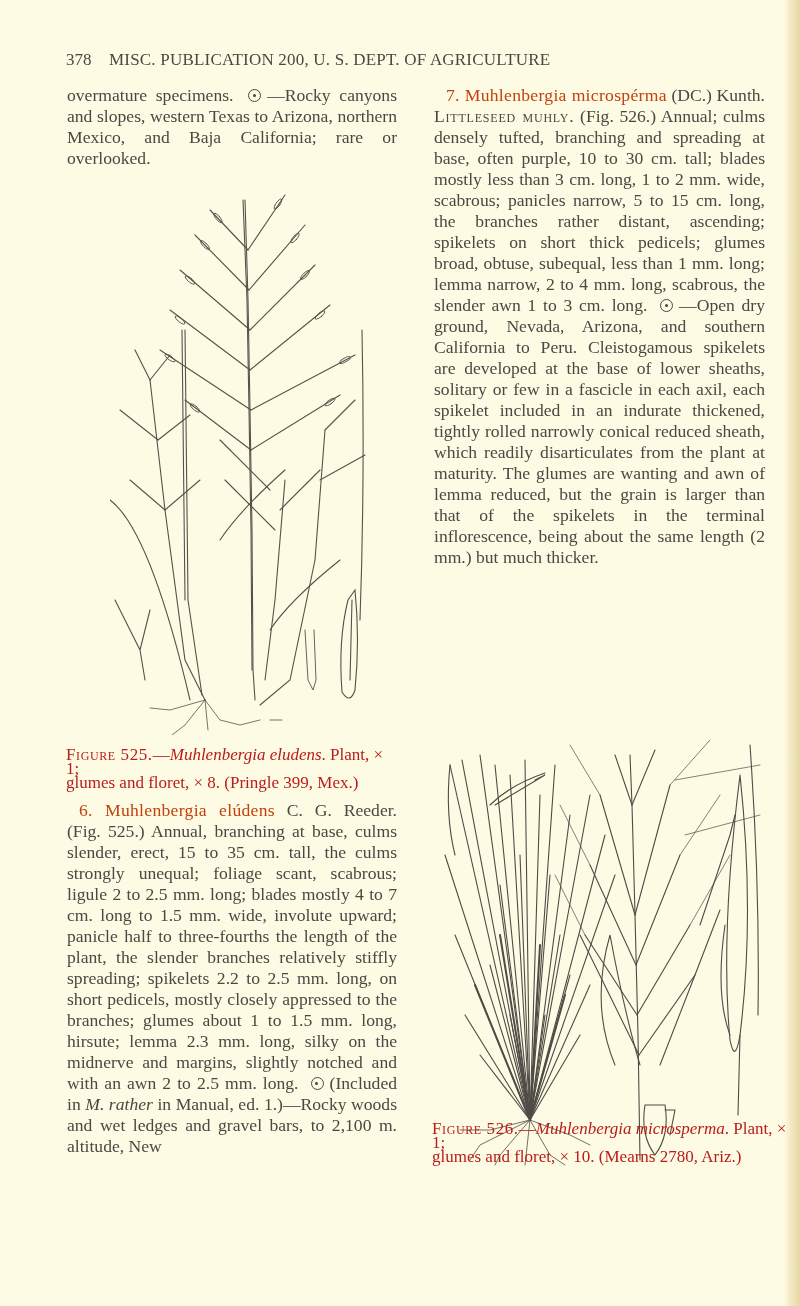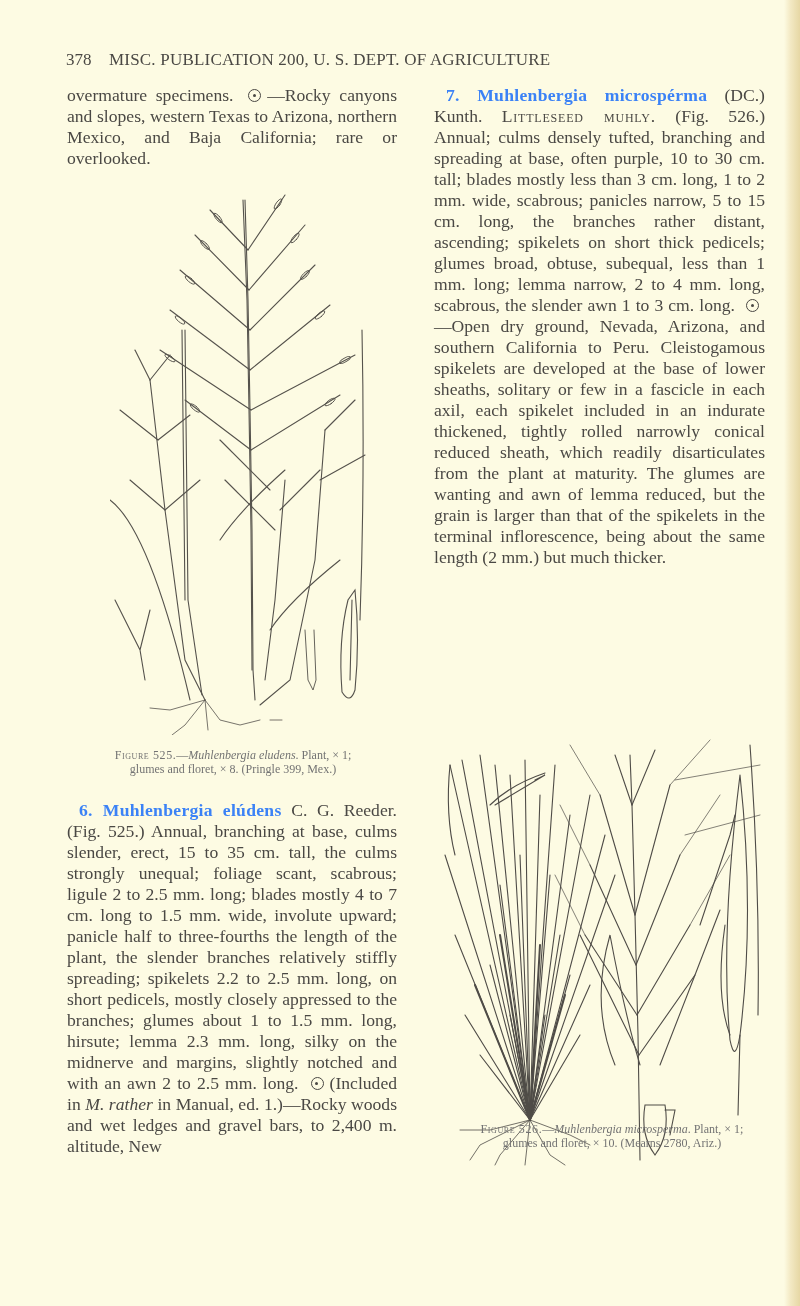--- a/index.html
+++ b/index.html
@@ -18,27 +18,27 @@
     font-family:"Liberation Serif", serif; font-size:17px; color:#4a4844;
   }
   .page-number { position:absolute; left:66px; top:0; }
   .header-title { position:absolute; left:109px; top:0; letter-spacing:0.2px; }
 
   .col { position:absolute; font-family:"Liberation Serif", serif; font-size:17.6px; line-height:21px; color:#4a4844; text-align:justify; }
   .col p { margin:0; }
   .left-top { left:67px; top:85px; width:330px; }
   .right-col { left:434px; top:85px; width:331px; }
   .left-bottom { left:67px; top:800px; width:330px; }
-  .species-name { font-weight:bold; color:#3b82f6; letter-spacing:0.3px;margin-top:20px; }
+  .species-name { font-weight:normal; color:#c2410c; letter-spacing:0.3px;margin-top:20px; }
   .smallcaps { font-variant:small-caps; letter-spacing:0.8px; }
   .annual-sym { display:inline-block; width:13px; height:13px; border:1.2px solid #4a4844; border-radius:50%; position:relative; vertical-align:-1px; margin:0 6px; box-sizing:border-box; }
   .annual-sym::after { content:""; position:absolute; width:3px; height:3px; background:#4a4844; border-radius:50%; left:3.8px; top:3.8px; }
   .indent { text-indent:12px; }
 
-  .caption { position:absolute; font-family:"Liberation Serif", serif; font-size:12px; line-height:14px; color:#737373; text-align:center; }
+  .caption { position:absolute; font-family:"Liberation Serif", serif; font-size:17px; line-height:14px; color:#b91c1c; text-align:left; }
   .caption .fig-label { font-variant:small-caps; letter-spacing:0.6px; }
   .cap-525 { left:66px; top:748px; width:334px; }
   .cap-526 { left:432px; top:1122px; width:360px; }
 
   .figure { position:absolute; }
   .fig-525 { left:110px; top:180px; width:280px; height:555px; }
   .fig-526 { left:440px; top:735px; width:345px; height:435px; }
   svg { display:block; }
 </style>
 </head>
@@ -134,21 +134,21 @@
 </div>
 
 <div class="caption cap-525">
   <span class="fig-label">Figure 525.</span>—<i>Muhlenbergia eludens</i><span>. Plant, × 1;</span><br>
   <span>glumes and floret, × 8. (Pringle 399, Mex.)</span>
 </div>
 
 <div class="col left-bottom">
   <p class="indent">
     <span class="species-name">6. Muhlenbergia elúdens</span><span> C. G. Reeder. (Fig. 525.) Annual, branching at base, culms slender, erect, 15 to 35 cm. tall, the culms strongly unequal; foliage scant, scabrous; ligule 2 to 2.5 mm. long; blades mostly 4 to 7 cm. long to 1.5 mm. wide, involute upward; panicle half to three-fourths the length of the plant, the slender branches relatively stiffly spreading; spikelets 2.2 to 2.5 mm. long, on short pedicels, mostly closely appressed to the branches; glumes about 1 to 1.5 mm. long, hirsute; lemma 2.3 mm. long, silky on the midnerve and margins, slightly notched and with an awn 2 to 2.5 mm. long.</span>
-    <span class="annual-sym"></span><span>(Included in </span><i>M. rather</i><span> in Manual, ed. 1.)—Rocky woods and wet ledges and gravel bars, to 2,400 m. altitude, New</span>
+    <span class="annual-sym"></span><span>(Included in </span><i>M. rather</i><span> in Manual, ed. 1.)—Rocky woods and wet ledges and gravel bars, to 2,100 m. altitude, New</span>
   </p>
 </div>
 
 <div class="col right-col">
   <p class="indent">
     <span class="species-name">7. Muhlenbergia microspérma</span><span> (DC.) Kunth. </span><span class="smallcaps">Littleseed muhly.</span><span> (Fig. 526.) Annual; culms densely tufted, branching and spreading at base, often purple, 10 to 30 cm. tall; blades mostly less than 3 cm. long, 1 to 2 mm. wide, scabrous; panicles narrow, 5 to 15 cm. long, the branches rather distant, ascending; spikelets on short thick pedicels; glumes broad, obtuse, subequal, less than 1 mm. long; lemma narrow, 2 to 4 mm. long, scabrous, the slender awn 1 to 3 cm. long.</span>
     <span class="annual-sym"></span><span>—Open dry ground, Nevada, Arizona, and southern California to Peru. Cleistogamous spikelets are developed at the base of lower sheaths, solitary or few in a fascicle in each axil, each spikelet included in an indurate thickened, tightly rolled narrowly conical reduced sheath, which readily disarticulates from the plant at maturity. The glumes are wanting and awn of lemma reduced, but the grain is larger than that of the spikelets in the terminal inflorescence, being about the same length (2 mm.) but much thicker.</span>
   </p>
 </div>
 

